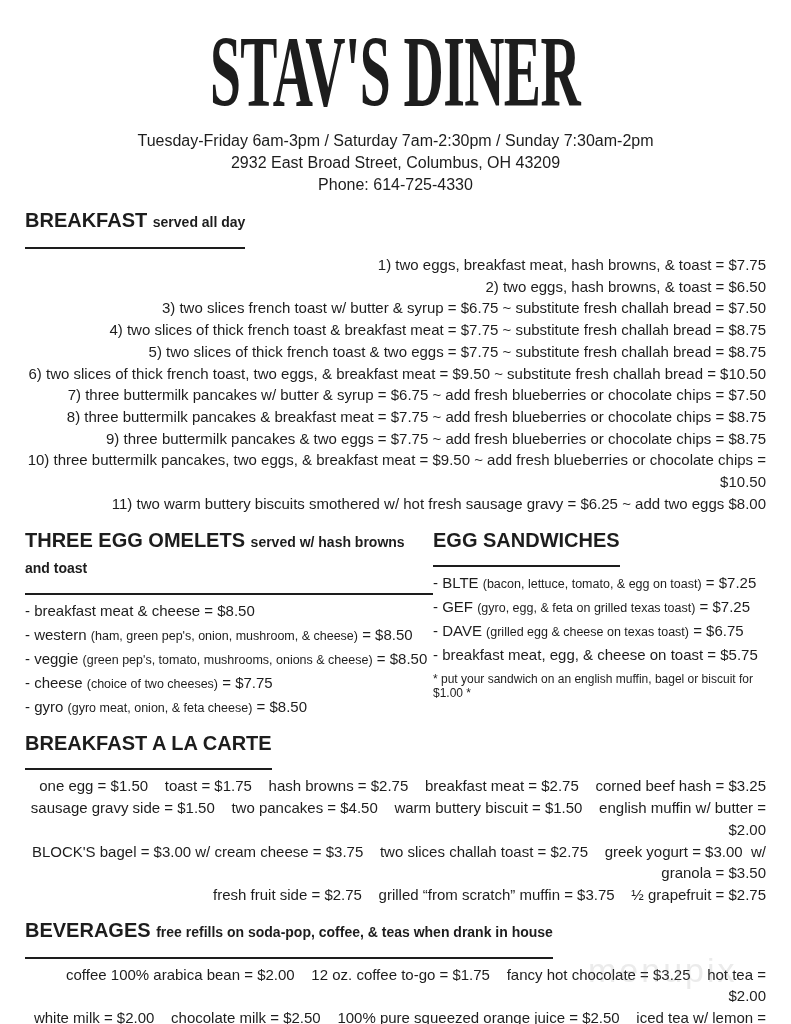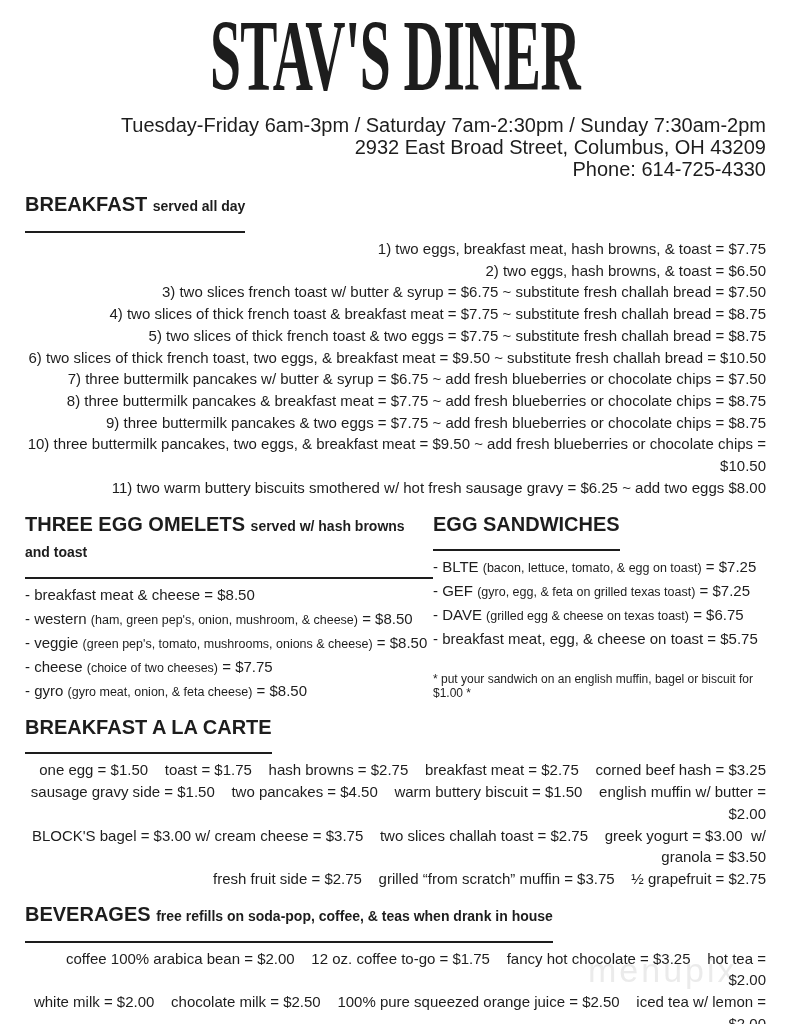--- a/index.html
+++ b/index.html
@@ -8,53 +8,53 @@
     width:791px; height:1024px;
     background:#ffffff;
     color:#1d1d1d;
     font-family:"Liberation Sans","DejaVu Sans",sans-serif;
     overflow:hidden;
     box-sizing:border-box;
   }
   .inner { padding:0 25px; }
 
   
-  .brand-wrap { text-align:center; padding-top:6px; height:104px; }
+  .brand-wrap { text-align:center; padding-top:22px; height:104px; }
   .brand {
     display:inline-block;
     font-family:"Liberation Serif","DejaVu Serif",serif;
     font-weight:700;
     font-size:96px; line-height:100px;
     letter-spacing:-1px;
     transform:scale(0.58,1.05);
     transform-origin:50% 40%;
     white-space:nowrap;
   }
-  .contact { text-align:right; font-size:20px; line-height:22px; margin-top:4px; }
+  .contact { text-align:center; font-size:16px; line-height:22px; margin-top:4px; }
 
   
   .sect { margin-top:12px; }
   .h {
     display:inline-block;
     font-weight:700; font-size:20px; line-height:24px;
     border-bottom:2px solid #1d1d1d; padding-bottom:13px;
   }
   .h .sub { font-size:14px; }
 
   
   .lines { margin-top:5px; }
   .line { font-size:15px; line-height:21.7px; white-space:pre-wrap;text-align:right; }
 
   
   .cols { display:flex; margin-top:14px; }
   .col-left { flex:0 0 408px; width:408px; }
   .col-right { flex:1; }
   .irow { font-size:15px; line-height:21.8px; }
   .idetail { font-size:12.5px; }
-  .ifoot { font-size:12px; margin-top:20px; }
+  .ifoot { font-size:12px; margin-top:4px; }
 
   .watermark {
     position:absolute; left:588px; top:951px;
     font-size:34px; letter-spacing:3px;
     color:rgba(130,130,130,0.16);
     pointer-events:none;
   }
 </style>
 </head>
 <body>

